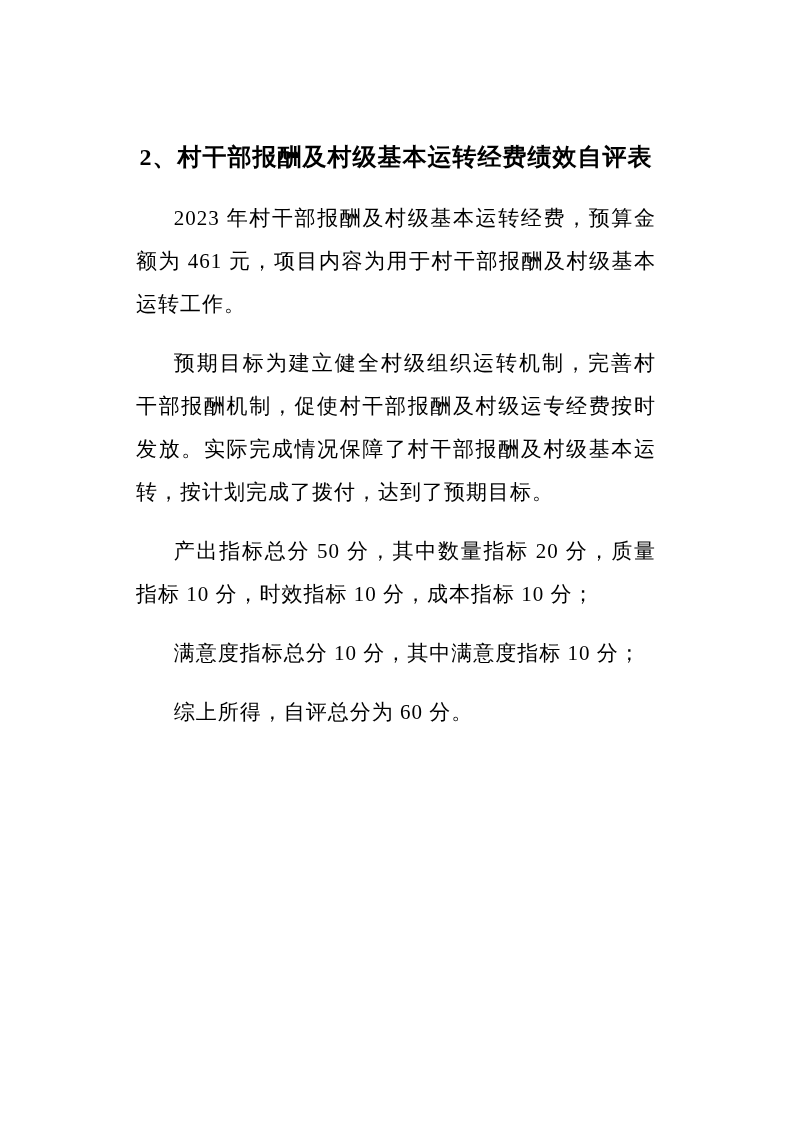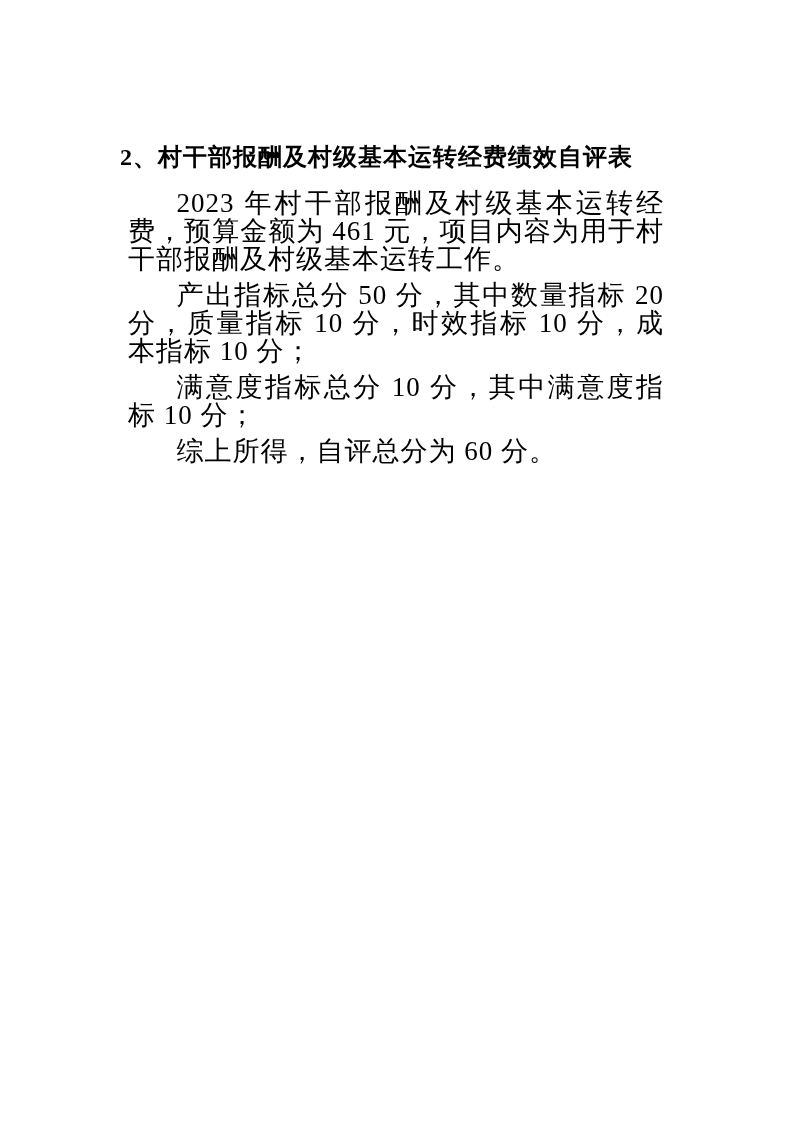--- a/index.html
+++ b/index.html
@@ -16,52 +16,53 @@
     padding: 133px 121px 0 120px;
     font-family: "Liberation Serif", "DejaVu Serif", serif;
     color: #000000;
     overflow: hidden;
   }
   .doc-title {
     margin: 0;
     font-size: 24px;
     font-weight: bold;
     line-height: 48px;
-    text-align: left;
+    text-align: center;
     letter-spacing: 1px;
     white-space: nowrap;
   }
   .section-heading {
     margin: 0;
     font-size: 22px;
     font-weight: normal;
     line-height: 43px;
     letter-spacing: 9px;
   }
   .para {
-    margin: 8px;
-    font-size: 27px;
-    line-height: 28px;
+    margin: 16px;
+    font-size: 21px;
+    line-height: 43px;
     letter-spacing: 1px;
     text-align: justify;
     text-indent: 1.8em;
   }
 </style>
 </head>
 <body>
 
 <div class="page">
 
   <h1 class="doc-title">2、村干部报酬及村级基本运转经费绩效自评表</h1>
 
 
   <p class="para">2023 年村干部报酬及村级基本运转经费，预算金额为 461 元，项目内容为用于村干部报酬及村级基本运转工作。</p>
 
 
 
+  <p class="para">预期目标为建立健全村级组织运转机制，完善村干部报酬机制，促使村干部报酬及村级运专经费按时发放。实际完成情况保障了村干部报酬及村级基本运转，按计划完成了拨付，达到了预期目标。</p>
 
   <p class="para">产出指标总分 50 分，其中数量指标 20 分，质量指标 10 分，时效指标 10 分，成本指标 10 分；</p>
 
 
   <p class="para">满意度指标总分 10 分，其中满意度指标 10 分；</p>
 
   <p class="para">综上所得，自评总分为 60 分。</p>
 
 </div>
 

